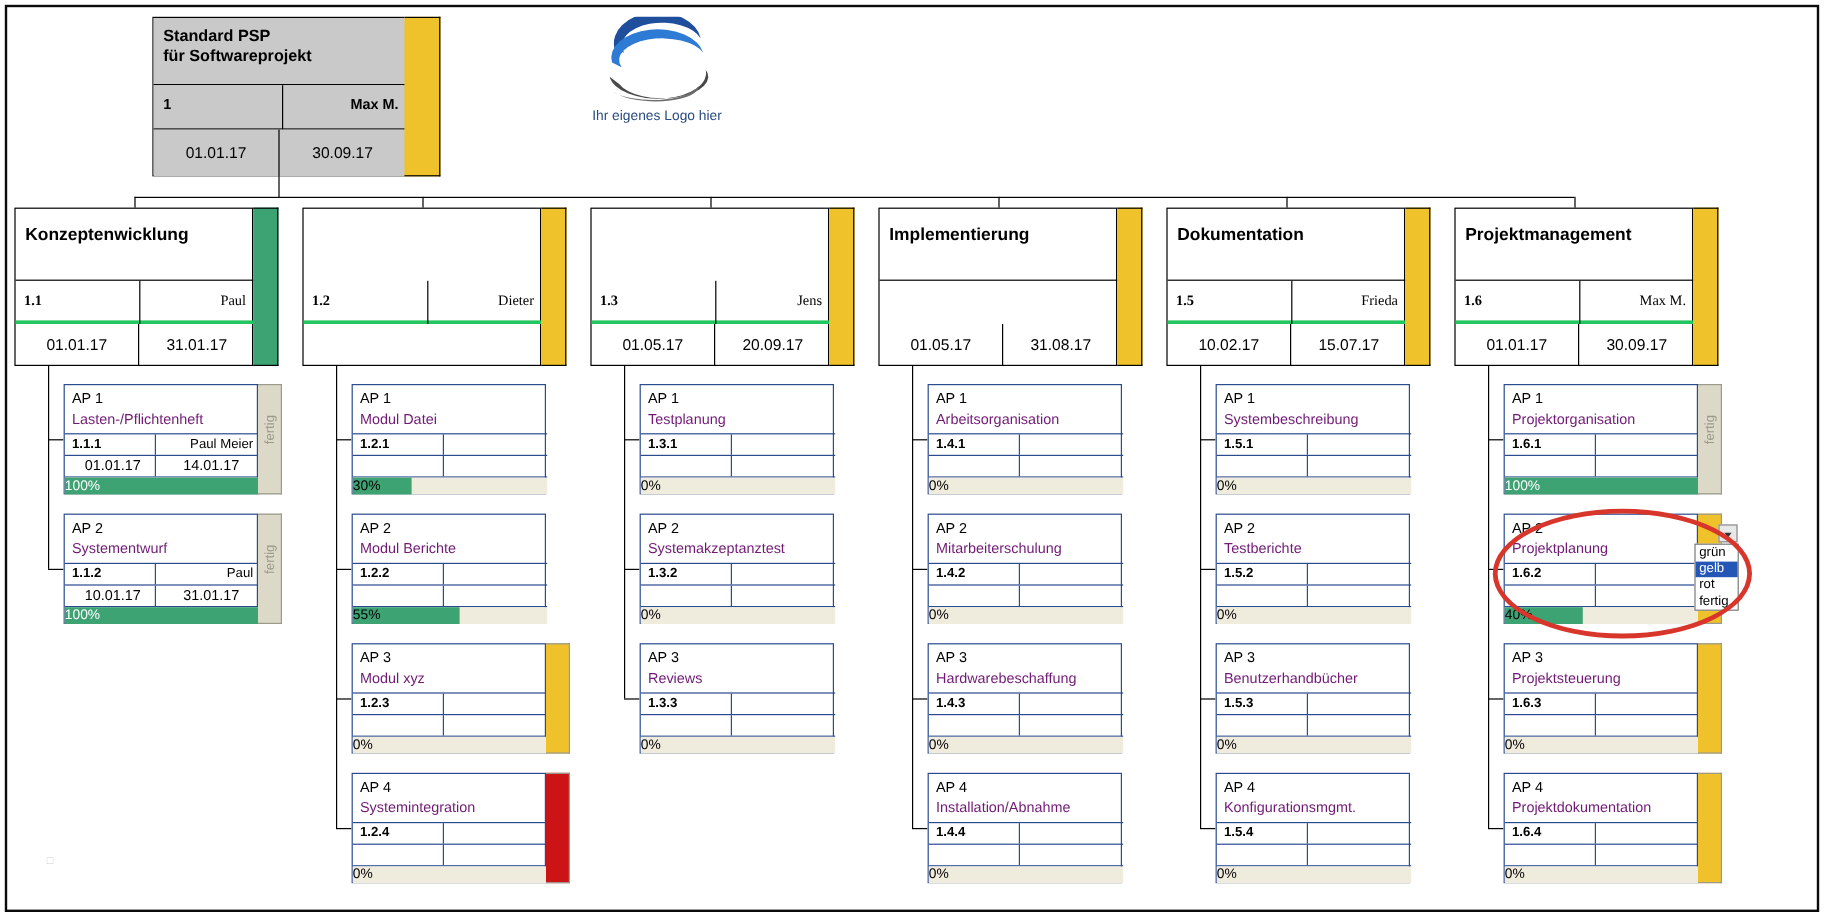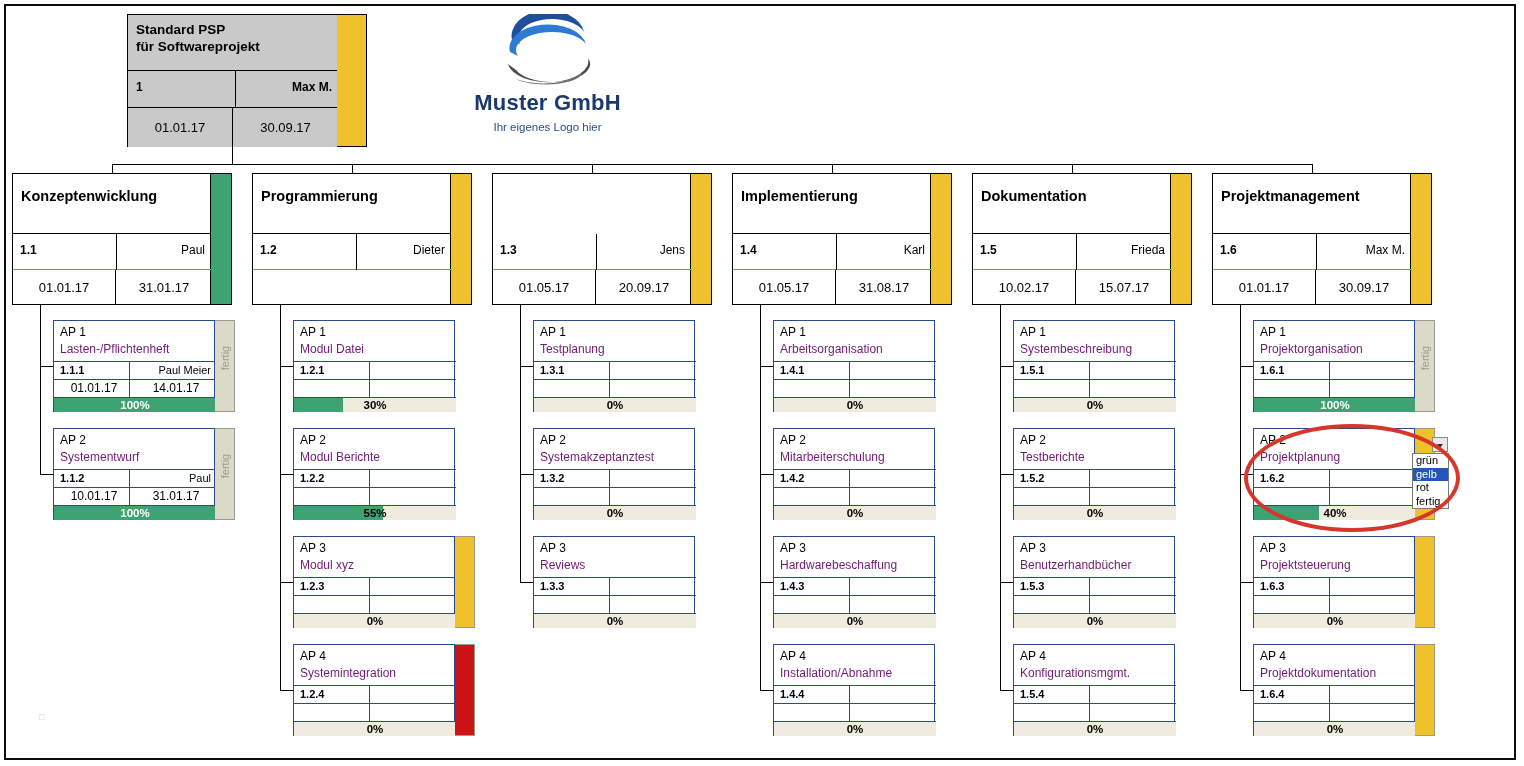--- a/index.html
+++ b/index.html
@@ -33,21 +33,21 @@
   .logo-sub{margin-top:5px;font-size:11.5px;color:#2B4C82;}
 
   
   .ln{position:absolute;background:#000;}
 
   
   .phase{position:absolute;top:173px;height:132px;}
   .phase-box{position:absolute;left:0;top:0;height:132px;border:1px solid #000;box-sizing:border-box;background:#fff;}
   .phase-bar{position:absolute;top:0;width:21px;height:132px;border:1px solid #000;box-sizing:border-box;border-left:none;}
   .phase-title{position:absolute;left:0;top:0;height:60px;box-sizing:border-box;border-bottom:1px solid #000;padding:14px 0 0 8px;font-weight:bold;font-size:14.5px;color:#000;}
-  .phase-mid{position:absolute;left:0;top:60px;height:36px;box-sizing:border-box;border-bottom:1px solid #22c55e;}
+  .phase-mid{position:absolute;left:0;top:60px;height:36px;box-sizing:border-box;border-bottom:3px solid #22c55e;font-family:Liberation Serif, serif;}
   .phase-mid .l{position:absolute;left:7px;top:9px;font-size:12px;font-weight:bold;}
   .phase-mid .r{position:absolute;right:7px;top:9px;font-size:12px;}
   .phase-mid .div{position:absolute;top:0;width:1px;height:36px;background:#000;}
   .phase-dates{position:absolute;left:0;top:96px;height:35px;}
   .phase-dates .l,.phase-dates .r{position:absolute;top:0;height:35px;line-height:35px;text-align:center;font-size:13px;}
   .phase-dates .l{left:0;border-right:1px solid #000;box-sizing:border-box;}
 
   
   .ap{position:absolute;width:182px;height:92px;}
   .ap-box{position:absolute;left:0;top:0;width:162px;height:92px;border:1px solid #2B4B8F;box-sizing:border-box;background:#fff;}
@@ -58,21 +58,21 @@
   .ap-row .code{position:absolute;left:6px;top:2px;font-size:11px;font-weight:bold;}
   .ap-row .who{position:absolute;right:5px;top:2px;font-size:11px;}
   .ap-row .div{position:absolute;left:75px;top:0;width:1px;height:17px;background:#2B4B8F;}
   .ap-row2{position:absolute;left:0;top:59px;width:162px;height:18px;border-bottom:1px solid #2B4B8F;box-sizing:border-box;}
   .ap-row2 .l,.ap-row2 .r{position:absolute;top:1px;font-size:12px;text-align:center;width:80px;}
   .ap-row2 .l{left:0;}
   .ap-row2 .r{left:82px;}
   .ap-row2 .div{position:absolute;left:75px;top:0;width:1px;height:17px;background:#2B4B8F;}
   .ap-prog{position:absolute;left:0;top:77px;width:162px;height:14px;background:#EFEBDD;}
   .ap-prog .fill{position:absolute;left:0;top:0;height:14px;background:#3EA373;}
-  .ap-prog .txt{position:absolute;left:0;top:0;width:162px;height:14px;line-height:14px;text-align:center;font-size:11.5px;font-weight:bold;color:#000;}
+  .ap-prog .txt{position:absolute;left:0;top:0;width:162px;height:14px;line-height:14px;font-size:11.5px;font-weight:normal;color:#000;}
   .ap-prog .txt.white{color:#ffffff;}
   .ap-bar .vtxt{position:absolute;left:-16px;top:31px;width:52px;transform:rotate(-90deg);font-size:11px;color:#9a9a8d;text-align:center;}
 
   
   .dd-btn{position:absolute;width:16px;height:15px;background:#E8E8E8;border:1px solid #8a8a8a;box-sizing:border-box;}
   .dd-btn .car{position:absolute;left:4px;top:6px;width:0;height:0;border-left:3.5px solid transparent;border-right:3.5px solid transparent;border-top:4px solid #333;}
   .dd-list{position:absolute;width:37px;background:#fff;border:1px solid #7a7a7a;box-sizing:border-box;font-size:11px;}
   .dd-list div{height:13.5px;line-height:13.5px;padding-left:3px;}
   .dd-list div.sel{background:#2457B5;color:#fff;}
 
@@ -106,21 +106,20 @@
 
   <div class="logo">
     <div class="logo-mark">
       <svg width="96" height="72" viewBox="0 0 96 72">
         <path d="M12 26 A34 24 0 0 1 84 18 A30 17 0 0 0 20 30 Z" fill="#1F4E9C"></path>
         <path d="M10 38 A36 22 0 0 1 86 30 A32 16 0 0 0 18 42 Z" fill="#2E7BD6"></path>
         <path d="M8 50 A38 20 0 0 0 88 44 A34 16 0 0 1 16 56 Z" fill="#4A4A4A"></path>
         <path d="M10 62 A40 16 0 0 0 82 58 A36 12 0 0 1 18 66 Z" fill="#6E6E6E"></path>
       </svg>
     </div>
-    <div class="logo-name">Muster GmbH</div>
     <div class="logo-sub">Ihr eigenes Logo hier</div>
   </div>
 
   <div id="connectors">
       <div class="ln" style="left: 232px; top: 147px; width: 1px; height: 18px;"></div>
       <div class="ln" style="left: 112px; top: 164px; width: 1200px; height: 1px;"></div>
       <div class="ln" style="left: 112px; top: 164px; width: 1px; height: 10px;"></div>
       <div class="ln" style="left: 40px; top: 305px; width: 1px; height: 169px;"></div>
       <div class="ln" style="left: 40px; top: 366px; width: 13px; height: 1px;"></div>
       <div class="ln" style="left: 40px; top: 474px; width: 13px; height: 1px;"></div>
@@ -211,21 +210,20 @@
             <div class="fill" style="width:162px"></div>
             <div class="txt white">100%</div>
           </div>
         </div>
         <div class="ap-bar" style="background:#DCD9C8;border:1px solid #9a9a8d;border-left:none;">
           <span class="vtxt">fertig</span>
         </div>
       </div>
       <div class="phase" style="left: 252px; width: 220px;">
         <div class="phase-box" style="width:199px">
-          <div class="phase-title" style="width:199px">Programmierung</div>
           <div class="phase-mid" style="width:199px">
             <span class="l">1.2</span>
             <span class="div" style="left:103px"></span>
             <span class="r">Dieter</span>
           </div>
         </div>
         <div class="phase-bar" style="left:199px;background:#EFC22B"></div>
       </div>
       <div class="ap" style="left: 293px; top: 320px;">
         <div class="ap-box">
@@ -384,25 +382,20 @@
           <div class="ap-prog">
             <div class="fill" style="width:0px"></div>
             <div class="txt">0%</div>
           </div>
         </div>
         <div class="ap-bar" style="background:transparent;"></div>
       </div>
       <div class="phase" style="left: 732px; width: 220px;">
         <div class="phase-box" style="width:199px">
           <div class="phase-title" style="width:199px">Implementierung</div>
-          <div class="phase-mid" style="width:199px">
-            <span class="l">1.4</span>
-            <span class="div" style="left:103px"></span>
-            <span class="r">Karl</span>
-          </div>
           <div class="phase-dates" style="width:199px">
             <div class="l" style="width:103px">01.05.17</div>
             <div class="r" style="left:103px;width:96px">31.08.17</div>
           </div>
         </div>
         <div class="phase-bar" style="left:199px;background:#EFC22B"></div>
       </div>
       <div class="ap" style="left: 773px; top: 320px;">
         <div class="ap-box">
           <div class="ap-t1">AP 1</div>

